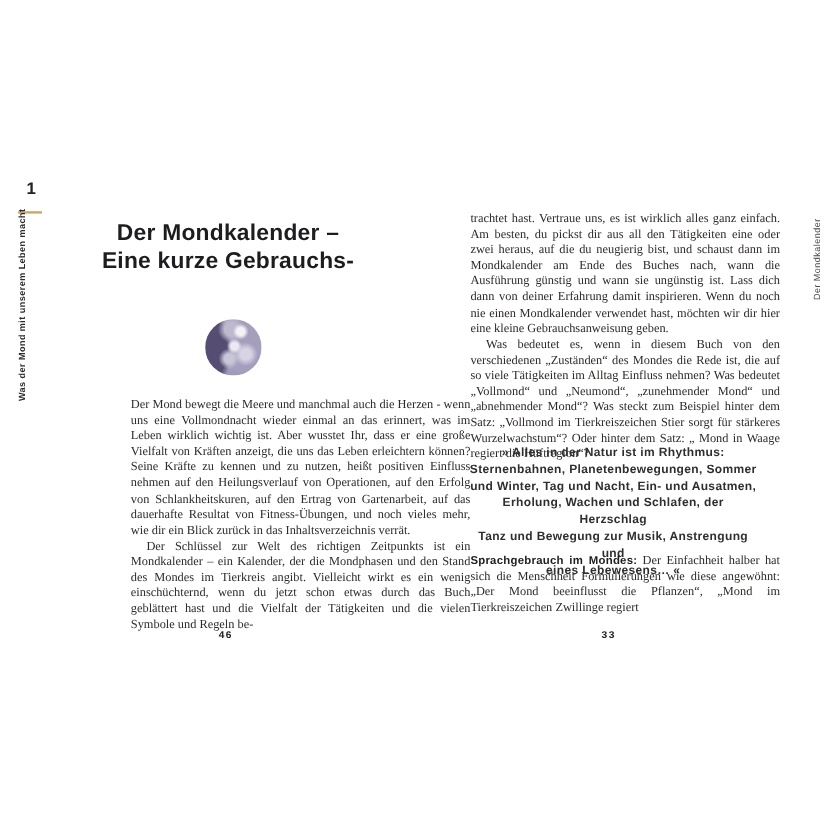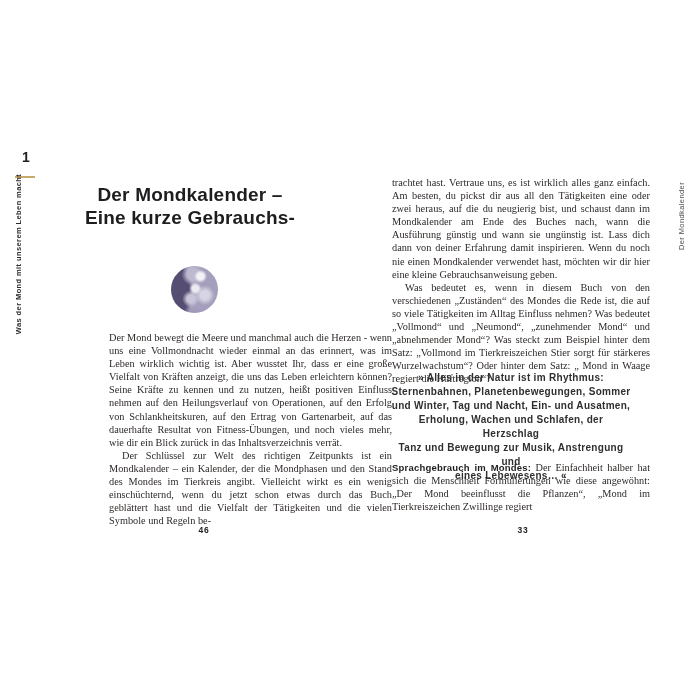--- a/index.html
+++ b/index.html
@@ -29,22 +29,22 @@
           radial-gradient(circle at 42% 70%, #cac6d9 0 9%, rgba(202,198,217,0) 20%),
           radial-gradient(circle at 46% 18%, #beb9cf 0 12%, rgba(190,185,207,0) 24%),
           radial-gradient(ellipse 58% 105% at 8% 52%, #564e72 0 52%, rgba(86,78,114,0) 68%),
           radial-gradient(circle at 62% 45%, #a59fbd 0 55%, #8e87aa 100%);}
   .body-col{position:absolute;text-align:justify;font-size:10.3px;line-height:13.1px;color:#2e2a28;}
   .col-left{left:77px;top:331px;width:283px;margin-left:32px;}
   .col-right{left:392px;top:176px;width:258px;}
   .para{margin:0;}
   .para.indented{text-indent:13px;}
   .pagenum{position:absolute;top:525px;width:24px;text-align:center;
-           font-family:Liberation Sans, sans-serif;font-weight:700;font-size:8.5px;
-           letter-spacing:0.8px;color:#222;margin-left:16px;}
+           font-family:Liberation Mono, monospace;font-weight:700;font-size:8.5px;
+           letter-spacing:0.8px;color:#222;}
   .pagenum.left{left:176px;}
   .pagenum.right{left:495px;}
 
   
   .quote{position:absolute;left:391px;top:371px;width:240px;text-align:center;
          font-family:"Liberation Sans",sans-serif;font-weight:700;font-size:10px;
          line-height:14px;letter-spacing:0.3px;color:#2f2f31;}
   .lead-block{position:absolute;left:392px;top:461px;width:258px;text-align:justify;
               font-size:10.3px;line-height:13.1px;color:#2e2a28;}
   .lead-label{font-family:"Liberation Sans",sans-serif;font-weight:700;font-size:9.5px;

